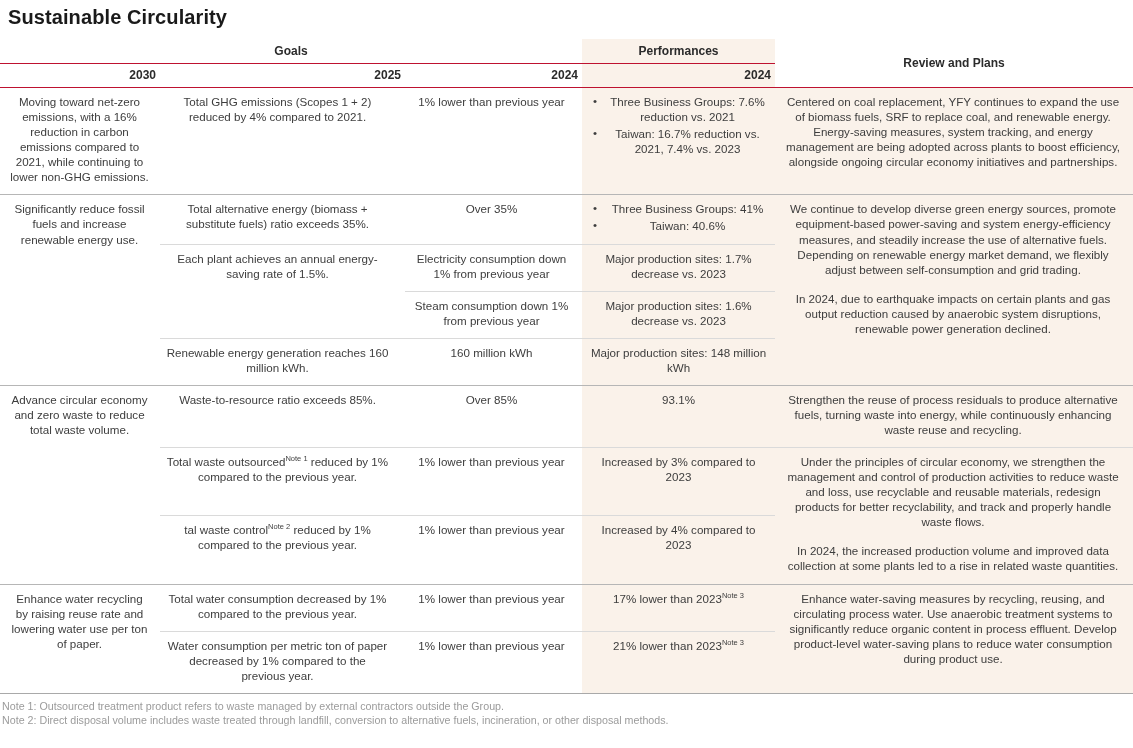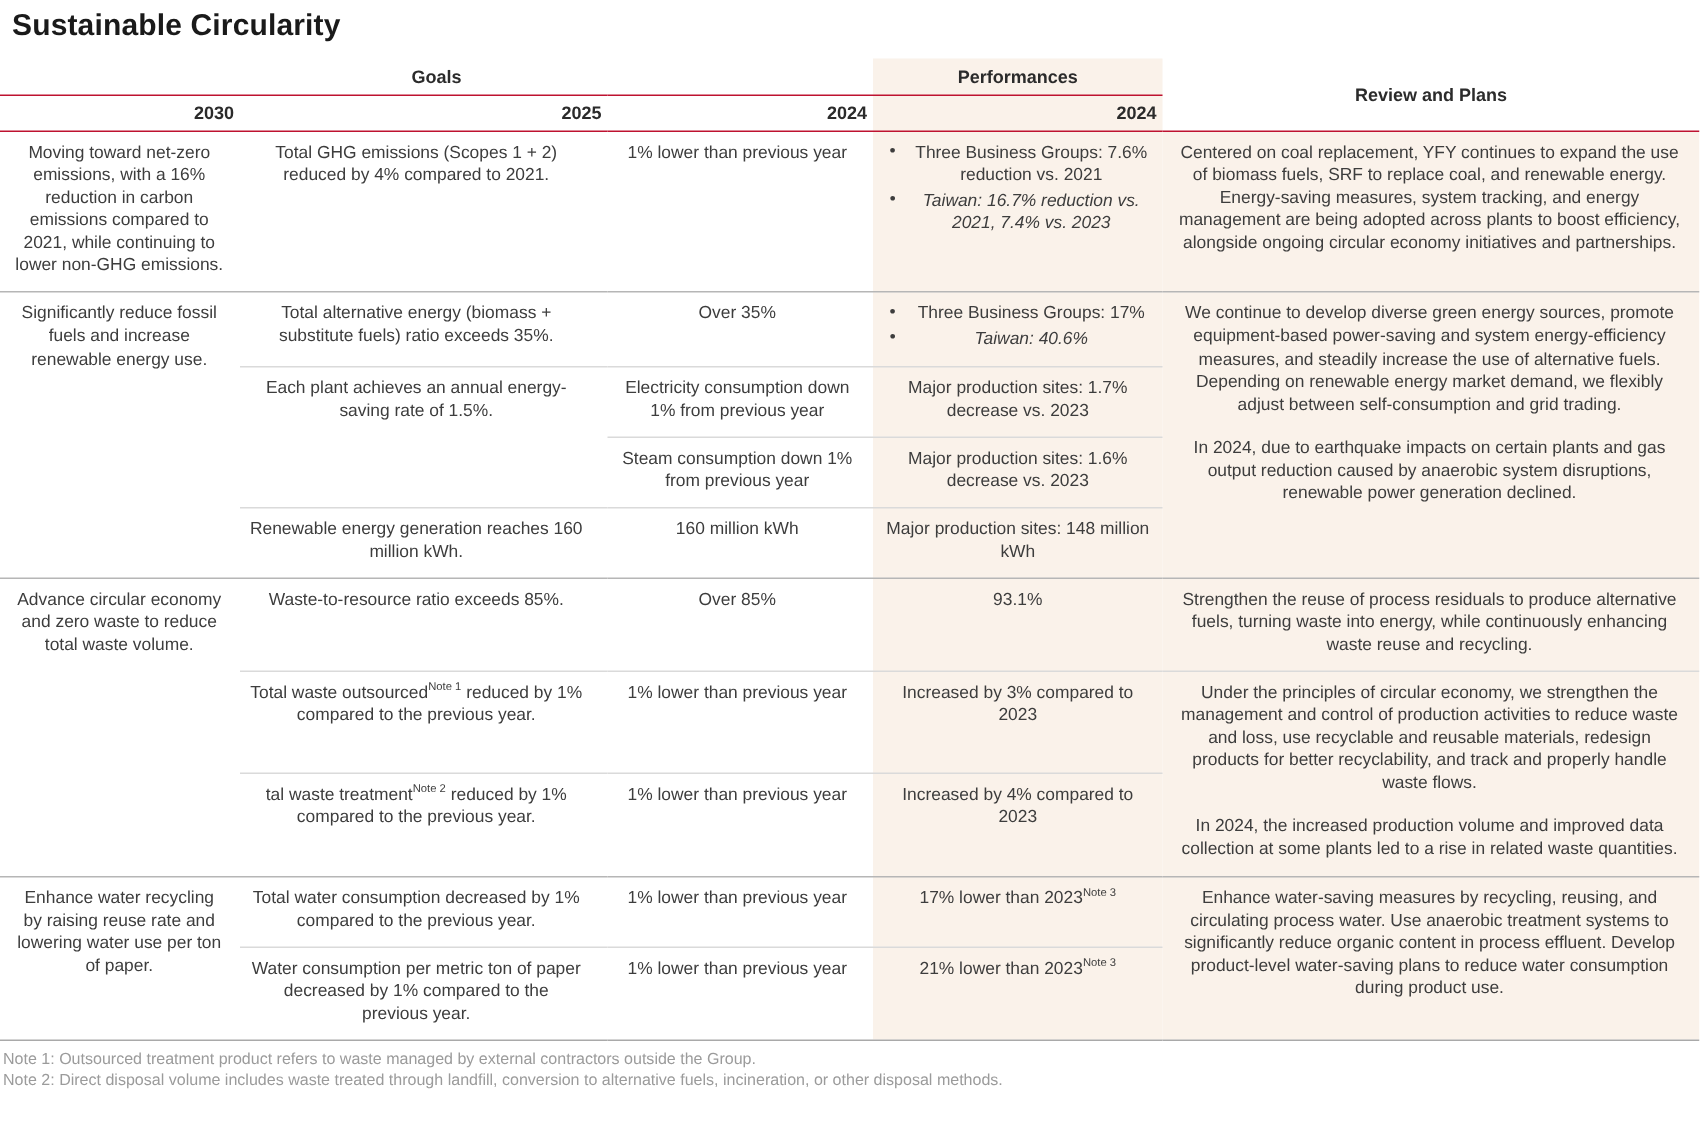--- a/index.html
+++ b/index.html
@@ -61,21 +61,21 @@
   }
   td.c1{padding-left:9px;padding-right:10px;}
   td.c2{padding-right:16px;}
   td.c3{padding-right:10px;}
   td.c4{background:var(--performance-bg);padding-left:8px;padding-right:8px;}
   td.c5{background:var(--performance-bg);padding-left:8px;padding-right:10px;}
   tr.gstart td{border-top:1px solid var(--divider-main);}
   td.sub{border-top:1px solid var(--divider-sub);}
   .blt{position:relative;padding-left:18px;}
   .blt::before{content:"\2022";position:absolute;left:3px;top:-1px;}
-  .blt + .blt{margin-top:2px;font-style:italic;}
+  .blt + .blt{margin-top:2px;}
   p.rp{margin:0;}
   p.rp + p.rp{margin-top:14px;}
   sup{font-size:7.5px;vertical-align:super;line-height:0;}
   .notes{
     margin:5px 8px 0 2px;
     font-size:10.7px;
     line-height:1.33;
     color:var(--note-text);
   }
 </style>
@@ -120,21 +120,21 @@
         <td class="c5">
           <p class="rp">Centered on coal replacement, YFY continues to expand the use of biomass fuels, SRF to replace coal, and renewable energy. Energy-saving measures, system tracking, and energy management are being adopted across plants to boost efficiency, alongside ongoing circular economy initiatives and partnerships.</p>
         </td>
       </tr>
 
       <tr class="gstart">
         <td class="c1" rowspan="4">Significantly reduce fossil fuels and increase renewable energy use.</td>
         <td class="c2">Total alternative energy (biomass + substitute fuels) ratio exceeds 35%.</td>
         <td class="c3">Over 35%</td>
         <td class="c4">
-          <div class="blt">Three Business Groups: 17%</div>
+          <div class="blt">Three Business Groups: 41%</div>
           <div class="blt">Taiwan: 40.6%</div>
         </td>
         <td class="c5" rowspan="4">
           <p class="rp">We continue to develop diverse green energy sources, promote equipment-based power-saving and system energy-efficiency measures, and steadily increase the use of alternative fuels. Depending on renewable energy market demand, we flexibly adjust between self-consumption and grid trading.</p>
           <p class="rp">In 2024, due to earthquake impacts on certain plants and gas output reduction caused by anaerobic system disruptions, renewable power generation declined.</p>
         </td>
       </tr>
       <tr>
         <td class="c2 sub" rowspan="2">Each plant achieves an annual energy-saving rate of 1.5%.</td>
         <td class="c3 sub">Electricity consumption down 1% from previous year</td>
@@ -162,21 +162,21 @@
       <tr>
         <td class="c2 sub"><span>Total waste outsourced</span><sup>Note 1</sup><span> reduced by 1% compared to the previous year.</span></td>
         <td class="c3 sub">1% lower than previous year</td>
         <td class="c4 sub">Increased by 3% compared to 2023</td>
         <td class="c5 sub" rowspan="2">
           <p class="rp">Under the principles of circular economy, we strengthen the management and control of production activities to reduce waste and loss, use recyclable and reusable materials, redesign products for better recyclability, and track and properly handle waste flows.</p>
           <p class="rp">In 2024, the increased production volume and improved data collection at some plants led to a rise in related waste quantities.</p>
         </td>
       </tr>
       <tr>
-        <td class="c2 sub"><span>tal waste treatment</span><sup>Note 2</sup><span> reduced by 1% compared to the previous year.</span></td>
+        <td class="c2 sub"><span>tal waste control</span><sup>Note 2</sup><span> reduced by 1% compared to the previous year.</span></td>
         <td class="c3 sub">1% lower than previous year</td>
         <td class="c4 sub">Increased by 4% compared to 2023</td>
       </tr>
 
       <tr class="gstart">
         <td class="c1" rowspan="2">Enhance water recycling by raising reuse rate and lowering water use per ton of paper.</td>
         <td class="c2">Total water consumption decreased by 1% compared to the previous year.</td>
         <td class="c3">1% lower than previous year</td>
         <td class="c4"><span>17% lower than 2023</span><sup>Note 3</sup></td>
         <td class="c5" rowspan="2">

